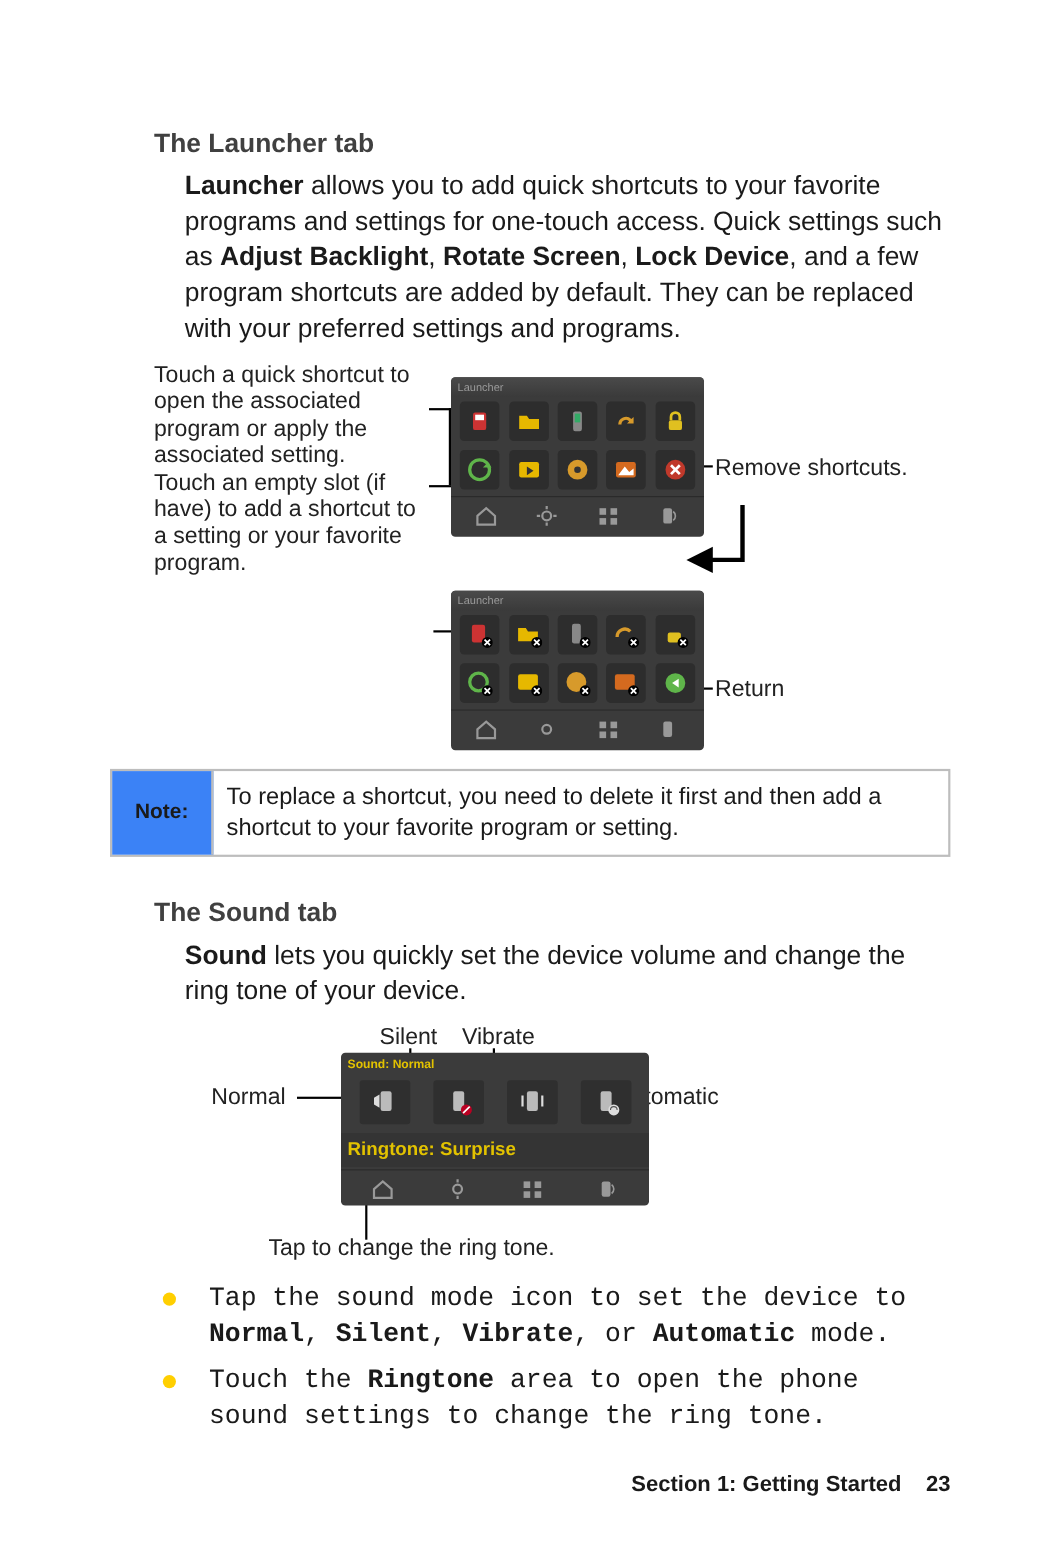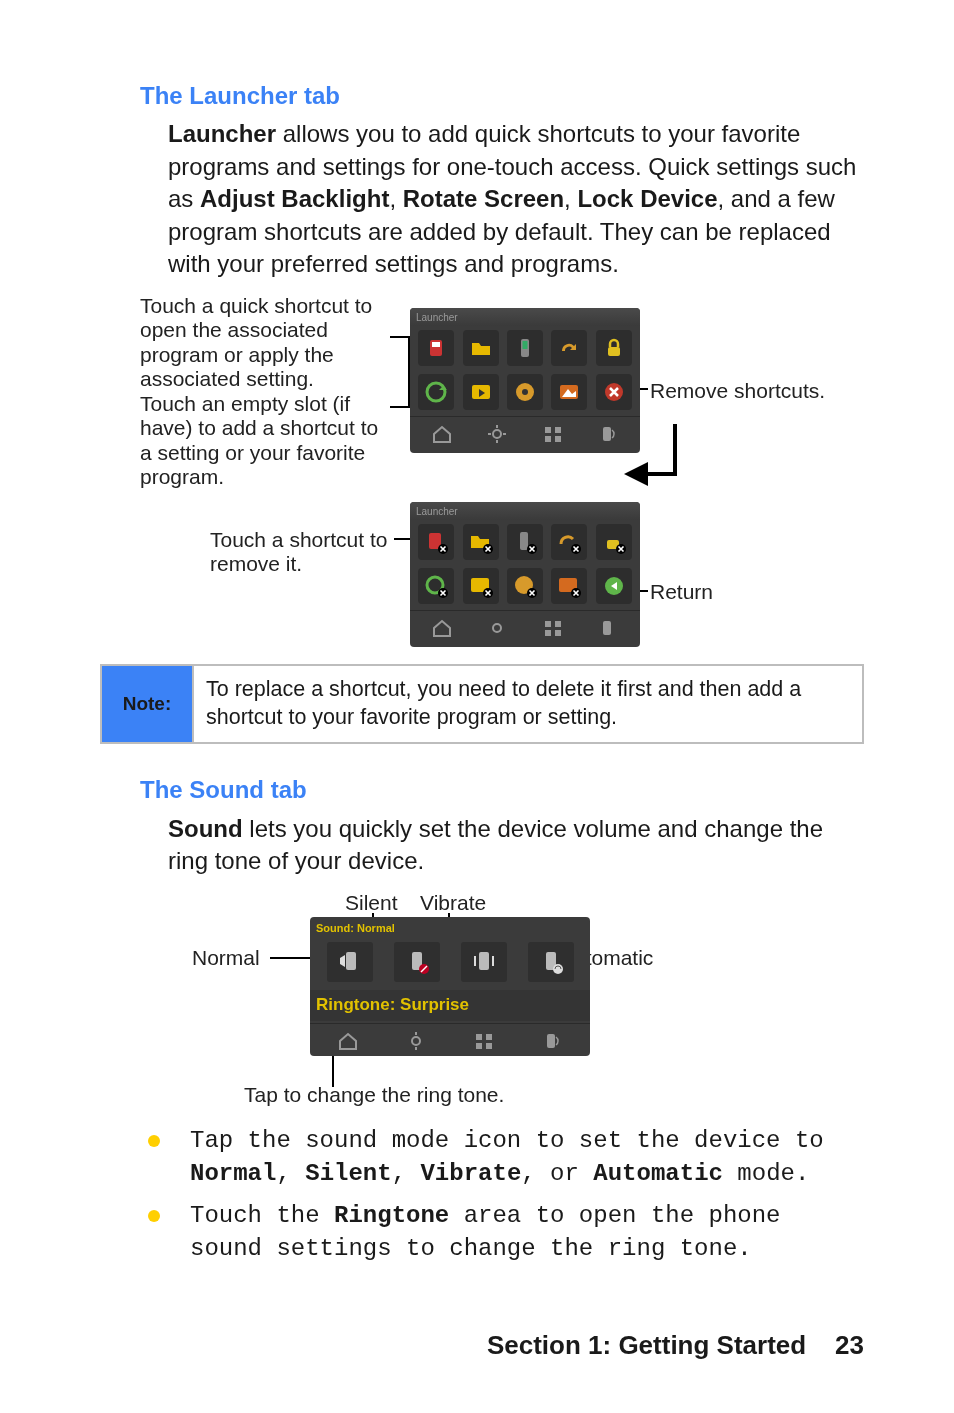--- a/index.html
+++ b/index.html
@@ -9,23 +9,24 @@
     background: #fff;
     font-family: "Segoe UI", Arial, sans-serif;
     color: #1a1a1a;
     padding: 80px 90px 60px 140px;
     font-size: 24px;
     line-height: 1.35;
     position: relative;
   }
   .section-heading {
     font-weight: 700;
-    color: #3b82f6;
+    color: #404040;
     margin-bottom: 6px;
     font-size: 24px;
+    margin-top: 35px;
   }
   .body-p { margin-bottom: 14px; margin-left: 28px; }
   .body-p b { font-weight: 700; }
   .launcher-figure-wrap { position: relative; height: 360px; margin-bottom: 10px; }
   .callout {
     font-size: 21px;
     line-height: 1.15;
     color: #222;
     position: absolute;
   }
@@ -131,41 +132,40 @@
     content: "";
     position: absolute;
     left: 8px; top: 10px;
     width: 12px; height: 12px;
     border-radius: 50%;
     background: #ffcf00;
   }
   .footer {
     position: absolute;
     bottom: 50px; right: 90px;
-    font-size: 26px;
+    font-size: 20px;
   }
   .footer b { font-weight: 700; }
   .line { position: absolute; background: #000; }
   .big-arrow {
     position: absolute;
   }
 </style>
 </head>
 <body>
 
 <div class="section-heading">The Launcher tab</div>
 <p class="body-p">
   <b>Launcher</b><span> allows you to add quick shortcuts to your favorite programs and settings for one-touch access. Quick settings such as </span><b>Adjust Backlight</b><span>, </span><b>Rotate Screen</b><span>, </span><b>Lock Device</b><span>, and a few program shortcuts are added by default. They can be replaced with your preferred settings and programs.</span>
 </p>
 
 <div class="launcher-figure-wrap">
 
   <div class="callout" style="left:0; top:0; width:250px;">Touch a quick shortcut to open the associated program or apply the associated setting.</div>
   <div class="callout" style="left:0; top:98px; width:250px;">Touch an empty slot (if have)  to add a shortcut to a setting or your favorite program.</div>
-  <div class="callout" style="left:70px; top:234px; width:185px;">Touch a shortcut to remove it.</div>
 
   <div class="callout" style="left:510px; top:85px;">Remove shortcuts.</div>
   <div class="callout" style="left:510px; top:286px;">Return</div>
 
   <div class="line" style="left:250px; top:42px; width:20px; height:2px;"></div>
   <div class="line" style="left:268px; top:42px; width:2px; height:70px;"></div>
   <div class="line" style="left:250px; top:112px; width:20px; height:2px;"></div>
 
   <div class="line" style="left:254px; top:244px; width:24px; height:2px;"></div>
 

